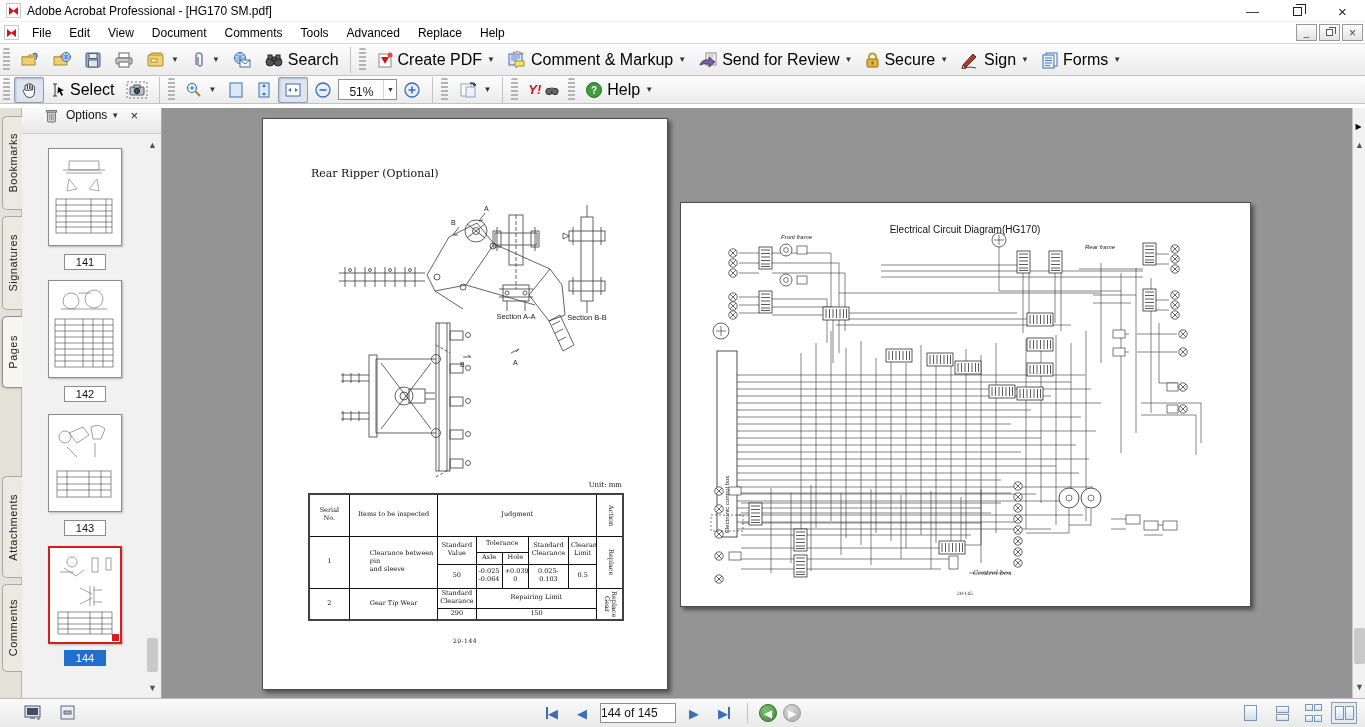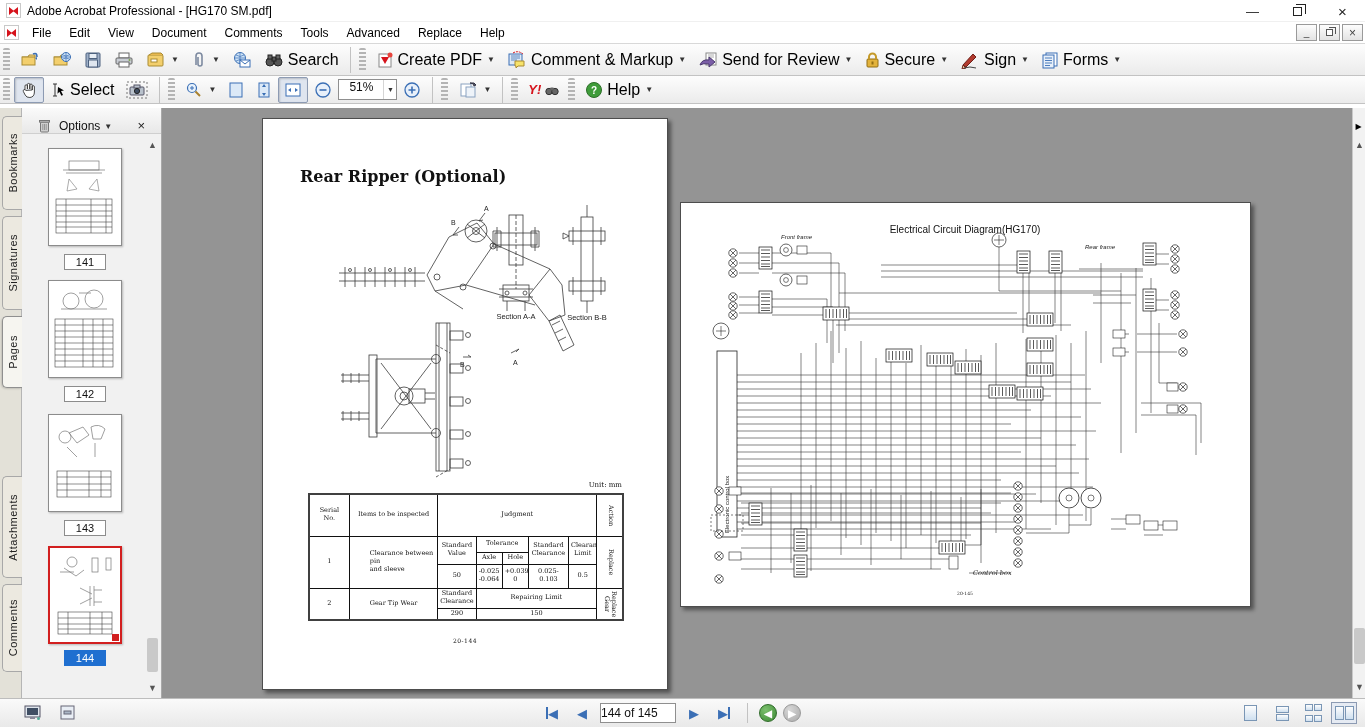--- a/index.html
+++ b/index.html
@@ -32,52 +32,52 @@
   .tb2{top:76px;height:28px}
   .grip{width:7px;height:24px;margin:0 4px 0 3px;background:repeating-linear-gradient(to bottom,#b4b4b4 0 2px,transparent 2px 4px);border-radius:2px}
   .vsep{width:1px;height:26px;background:#c2c2c2;margin:0 5px}
   .tbtn{display:flex;align-items:center;gap:4px;height:26px;padding:0 5px;border:1px solid transparent;border-radius:2px;white-space:nowrap}
   .tbtn.pressed{border:1px solid #8d9bb3;background:#dfe5ef;box-shadow:inset 1px 1px 2px rgba(0,0,0,.18)}
   .caret{font-size:8px;color:#333;margin-left:1px}
   .lbl{font-size:16px;color:#000}
   .ic{display:inline-block;vertical-align:middle}
 
   
-  .combo{display:flex;align-items:flex-start;height:21px;border:1px solid #8f8f8f;background:#fff}
+  .combo{display:flex;align-items:flex-end;height:21px;border:1px solid #8f8f8f;background:#fff}
   .combo .val{width:44px;text-align:center;font-size:12px}
   .combo .dd{width:13px;height:100%;display:flex;align-items:center;justify-content:center;font-size:7px;color:#333;border-left:1px solid #d5d5d5}
 
   
   .main{left:0;top:108px;width:1365px;height:590px;background:#949494}
   .tabstrip{left:0;top:108px;width:22px;height:590px;background:#e3e1d8;border-right:1px solid #b5b5b5}
   .vtab{position:absolute;left:2px;width:20px;background:#ece9e0;border:1px solid #a8a8a8;border-right:none;border-radius:5px 0 0 5px;display:flex;align-items:center;justify-content:center}
   .vtab span{writing-mode:vertical-rl;transform:rotate(180deg);font-size:11px;color:#222;letter-spacing:.5px}
   .vtab.active{background:#f6f5f0;border-color:#8f8f8f;box-shadow:-1px 1px 2px rgba(0,0,0,.15)}
 
   .panel{left:22px;top:108px;width:140px;height:590px;background:#f1f1f1;border-right:1px solid #a9a9a9}
-  .panelhead{position:absolute;left:0;top:0;width:100%;height:26px;background:linear-gradient(#fafafa,#e8e8e8);border-bottom:1px solid #cfcfcf;display:flex;align-items:flex-end;gap:8px;padding:0 16px}
+  .panelhead{position:absolute;left:0;top:0;width:100%;height:26px;background:linear-gradient(#fafafa,#e8e8e8);border-bottom:1px solid #cfcfcf;display:flex;align-items:flex-start;gap:8px;padding:0 23px}
   .panelhead .opts{display:flex;align-items:center;gap:3px;font-size:12px}
   .panelhead .x{margin-left:auto;font-size:13px;color:#222}
   .thumb{position:absolute;left:26px;width:74px;height:98px;background:#fff;border:1px solid #8c8c8c;box-shadow:1px 1px 2px rgba(0,0,0,.25)}
   .thumb.sel{border:2px solid #d21f1f}
   .tlabel{position:absolute;left:42px;width:42px;height:16px;border:1px solid #8c8c8c;background:#fff;font-size:11px;display:flex;align-items:center;justify-content:center}
   .tlabel.sel{background:#1f6fd0;color:#fff;border-color:#1f6fd0}
   .redcorner{position:absolute;right:1px;bottom:1px;width:7px;height:7px;background:#d21f1f}
   .pscroll{position:absolute;right:2px;top:30px;width:13px;height:556px}
   .chev{position:absolute;left:0;width:13px;height:13px;color:#555;font-size:9px;display:flex;align-items:center;justify-content:center}
   .pthumb{position:absolute;left:1px;width:11px;background:#c9c9c9;border-radius:2px}
 
   .docarea{left:172px;top:108px;width:1180px;height:590px;background:#949494;overflow:hidden}
   .vscroll{right:0;top:108px;width:13px;height:590px;background:#f2f2f2;border-left:1px solid #c9c9c9}
 
   
   .page{position:absolute;background:#fff;border:1px solid #4d4d4d;box-shadow:3px 3px 4px rgba(0,0,0,.45)}
   .pageL{left:90px;top:10px;width:406px;height:572px}
   .pageR{left:508px;top:94px;width:571px;height:405px}
-  .ptitle{position:absolute;left:37px;top:48px;font-family:"DejaVu Serif",serif;font-weight:bold;font-size:16px}
+  .ptitle{position:absolute;left:48px;top:48px;font-family:"DejaVu Serif",serif;font-weight:normal;font-size:11px}
   .punit{position:absolute;right:45px;top:362px;font-family:"DejaVu Serif",serif;font-size:7px}
   .pfoot{position:absolute;left:0;top:518px;width:100%;text-align:center;font-family:"DejaVu Serif",serif;font-size:6px;letter-spacing:.5px}
 
   table.insp{position:absolute;left:45px;top:374px;width:316px;border-collapse:collapse;border:2px solid #404040;font-family:"DejaVu Serif",serif;font-size:6.5px;line-height:1.2;color:#111;table-layout:fixed}
   table.insp td{border:1px solid #111;text-align:center;vertical-align:middle;padding:1px 2px;white-space:pre-line;overflow:hidden}
   table.insp td.vert{writing-mode:vertical-rl;text-orientation:mixed;padding:2px 1px}
   table.insp td.item{text-align:left;padding-left:20px}
 
   
   .statusbar{left:0;top:698px;width:1365px;height:29px;background:linear-gradient(#fafafa,#e9e9e9);border-top:1px solid #bdbdbd;display:flex;align-items:center}

